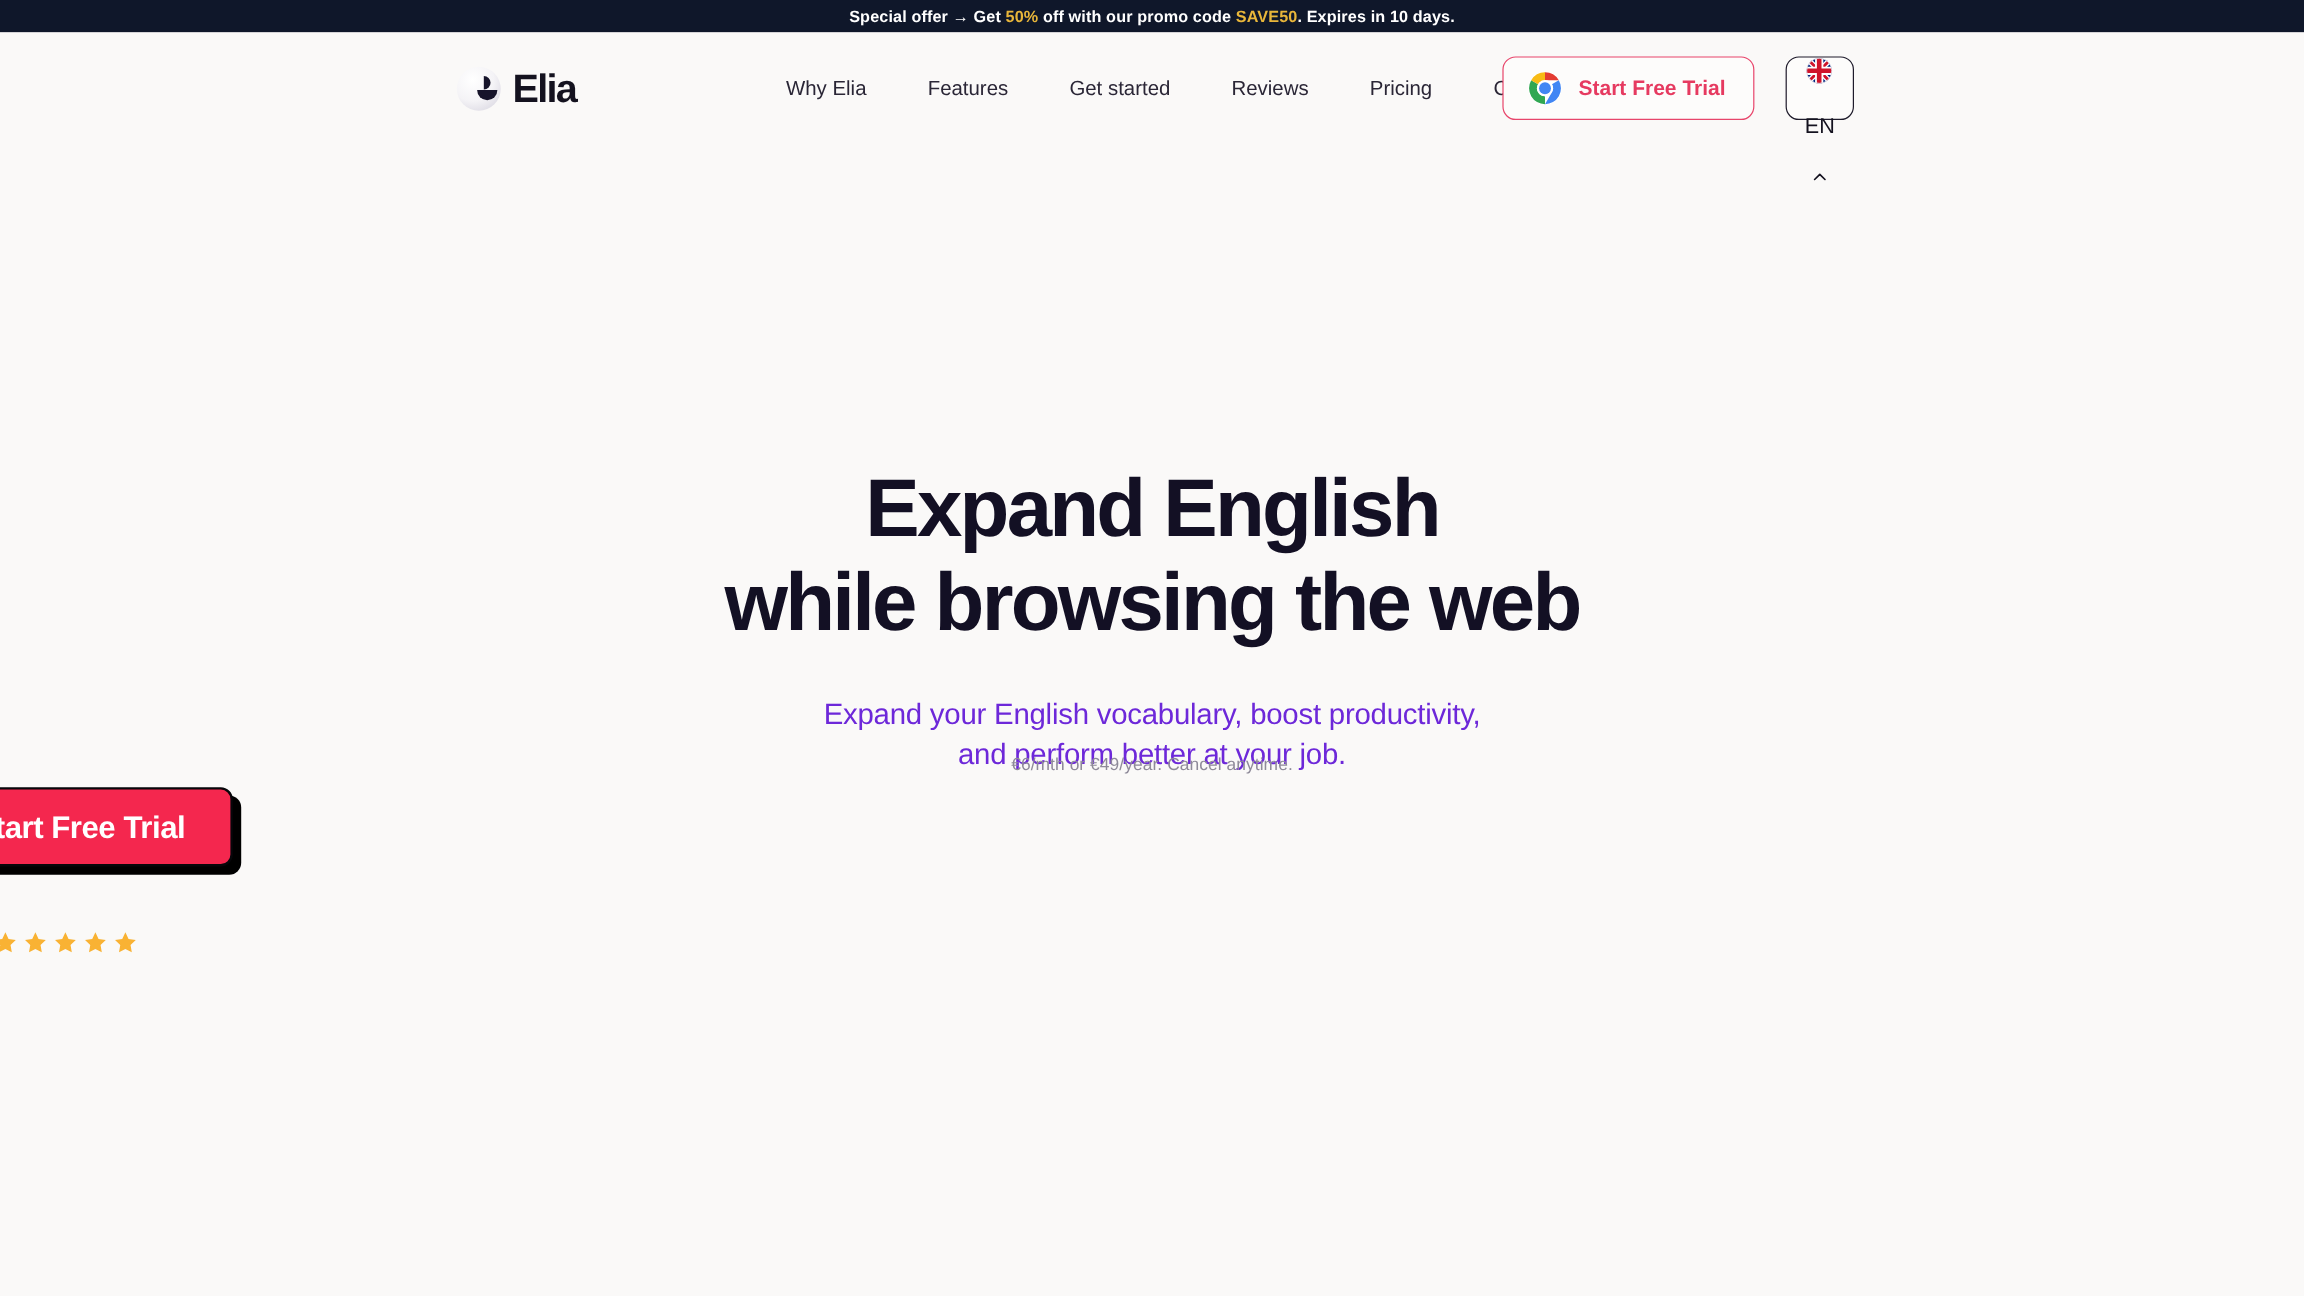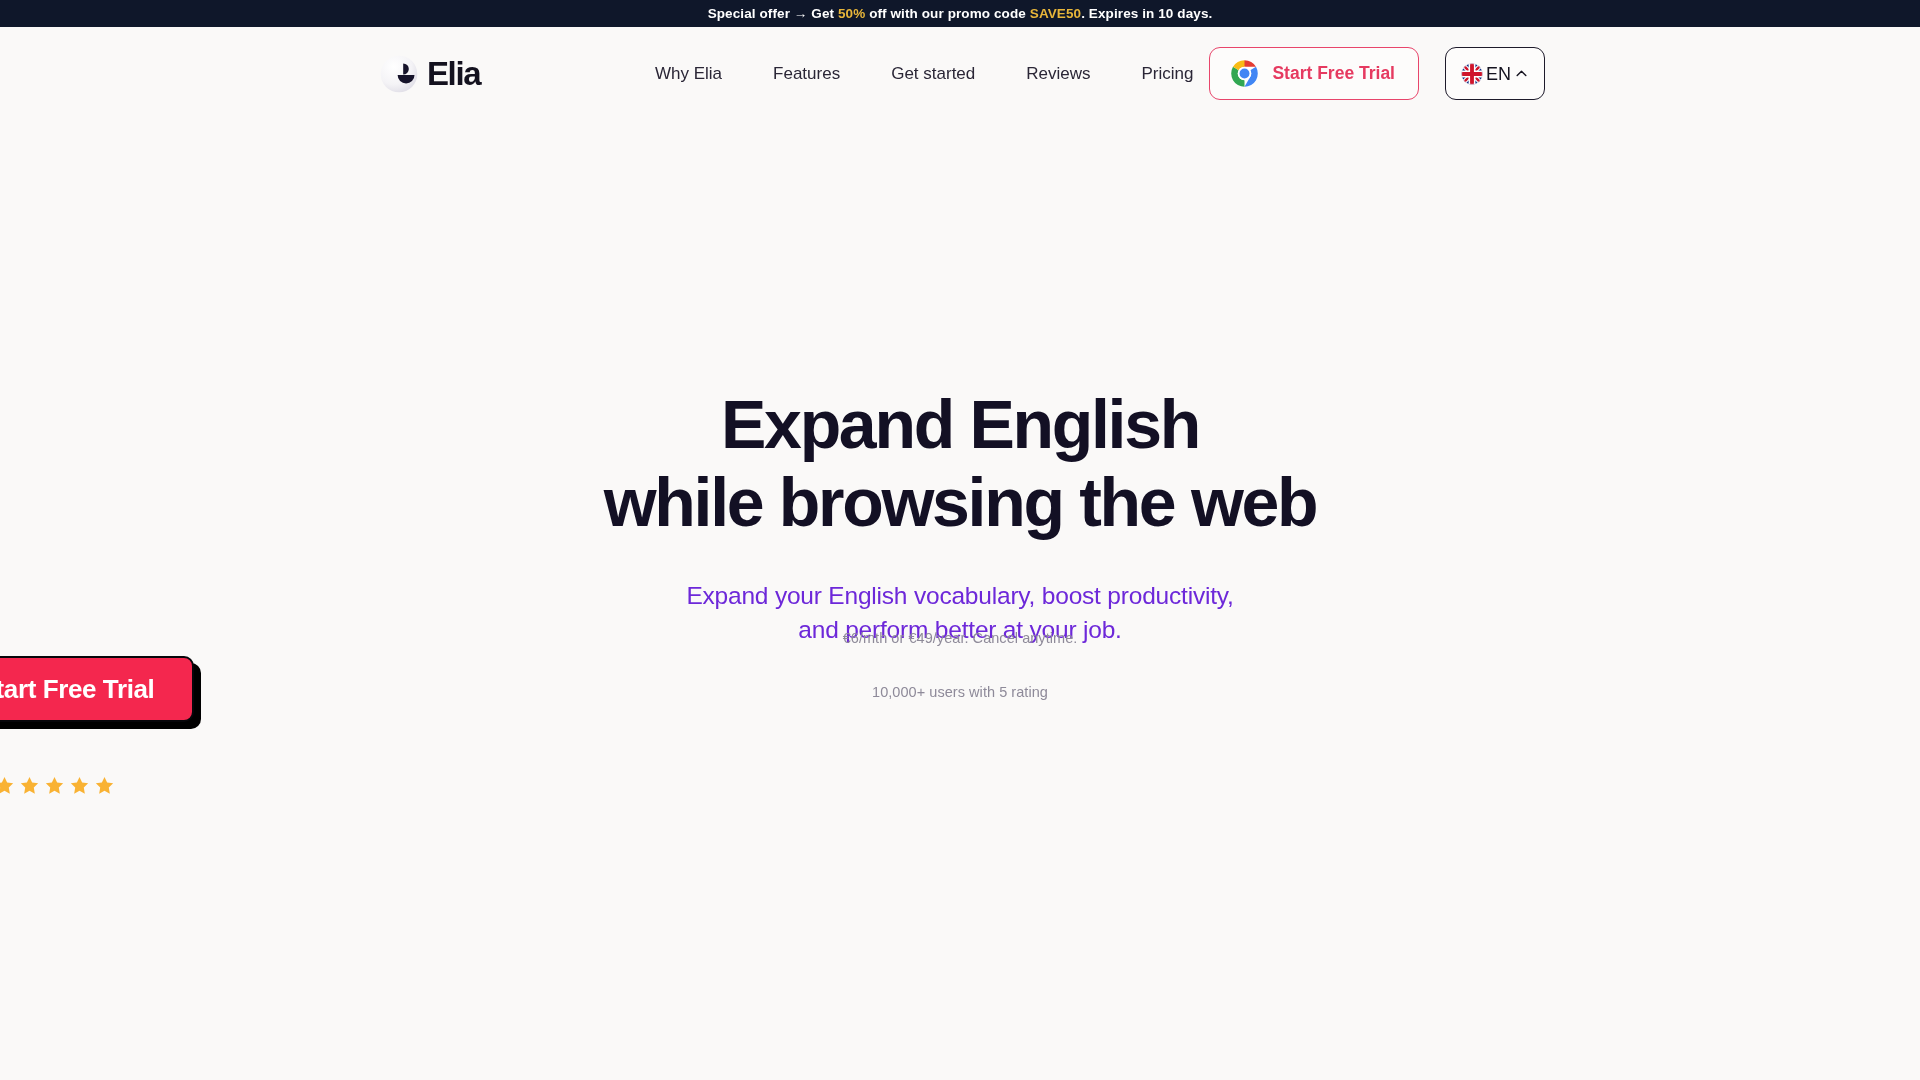--- a/index.html
+++ b/index.html
@@ -123,27 +123,28 @@
     font-size: 17.5px;
     font-weight: 700;
     color: #e63a60;
     line-height: 1;
   }
   .chrome-icon { width: 29px; height: 29px; flex: 0 0 auto; display: block; }
 
   .lang-select {
     display: flex;
     align-items: center;
-    gap: 3px;
+    gap: 26px;
     height: 53px;
     padding: 0 15px;
     border: 1.6px solid #1e1b2b;
     border-radius: 11px;
     background: #fdfcfb;
     cursor: pointer;
+    flex-direction: column;
   }
   .flag-icon { width: 22px; height: 22px; display: block; flex: 0 0 auto; }
   .lang-code {
     font-size: 18px;
     font-weight: 400;
     color: #14121f;
     line-height: 1;
   }
   .chevron-up {
     width: 15px; height: 15px;
@@ -337,21 +338,20 @@
       <span class="line">Expand English</span>
       <span class="line">while browsing the web</span>
     </h1>
     <p class="hero-sub">
       <span class="line">Expand your English vocabulary, boost productivity,</span>
       <span class="line">and perform better at your job.</span>
     </p>
   </section>
 
   <div class="hero-price">€6/mth or €49/year. Cancel anytime.</div>
-  <div class="hero-users">10,000+ users with 5 rating</div>
 
   <div class="cta-wrap">
     <div class="cta-shadow"></div>
     <button class="cta-button">Start Free Trial</button>
   </div>
 
   <div class="stars-row">
     <span class="star-icon">
       <svg viewBox="0 0 24 24" width="21" height="21" aria-hidden="true">
           <path d="M12 2.2 l3.0 6.35 6.9 .95 -5.0 4.9 1.2 6.9 -6.1 -3.3 -6.1 3.3 1.2 -6.9 -5.0 -4.9 6.9 -.95 z" fill="#f9b233"></path>

